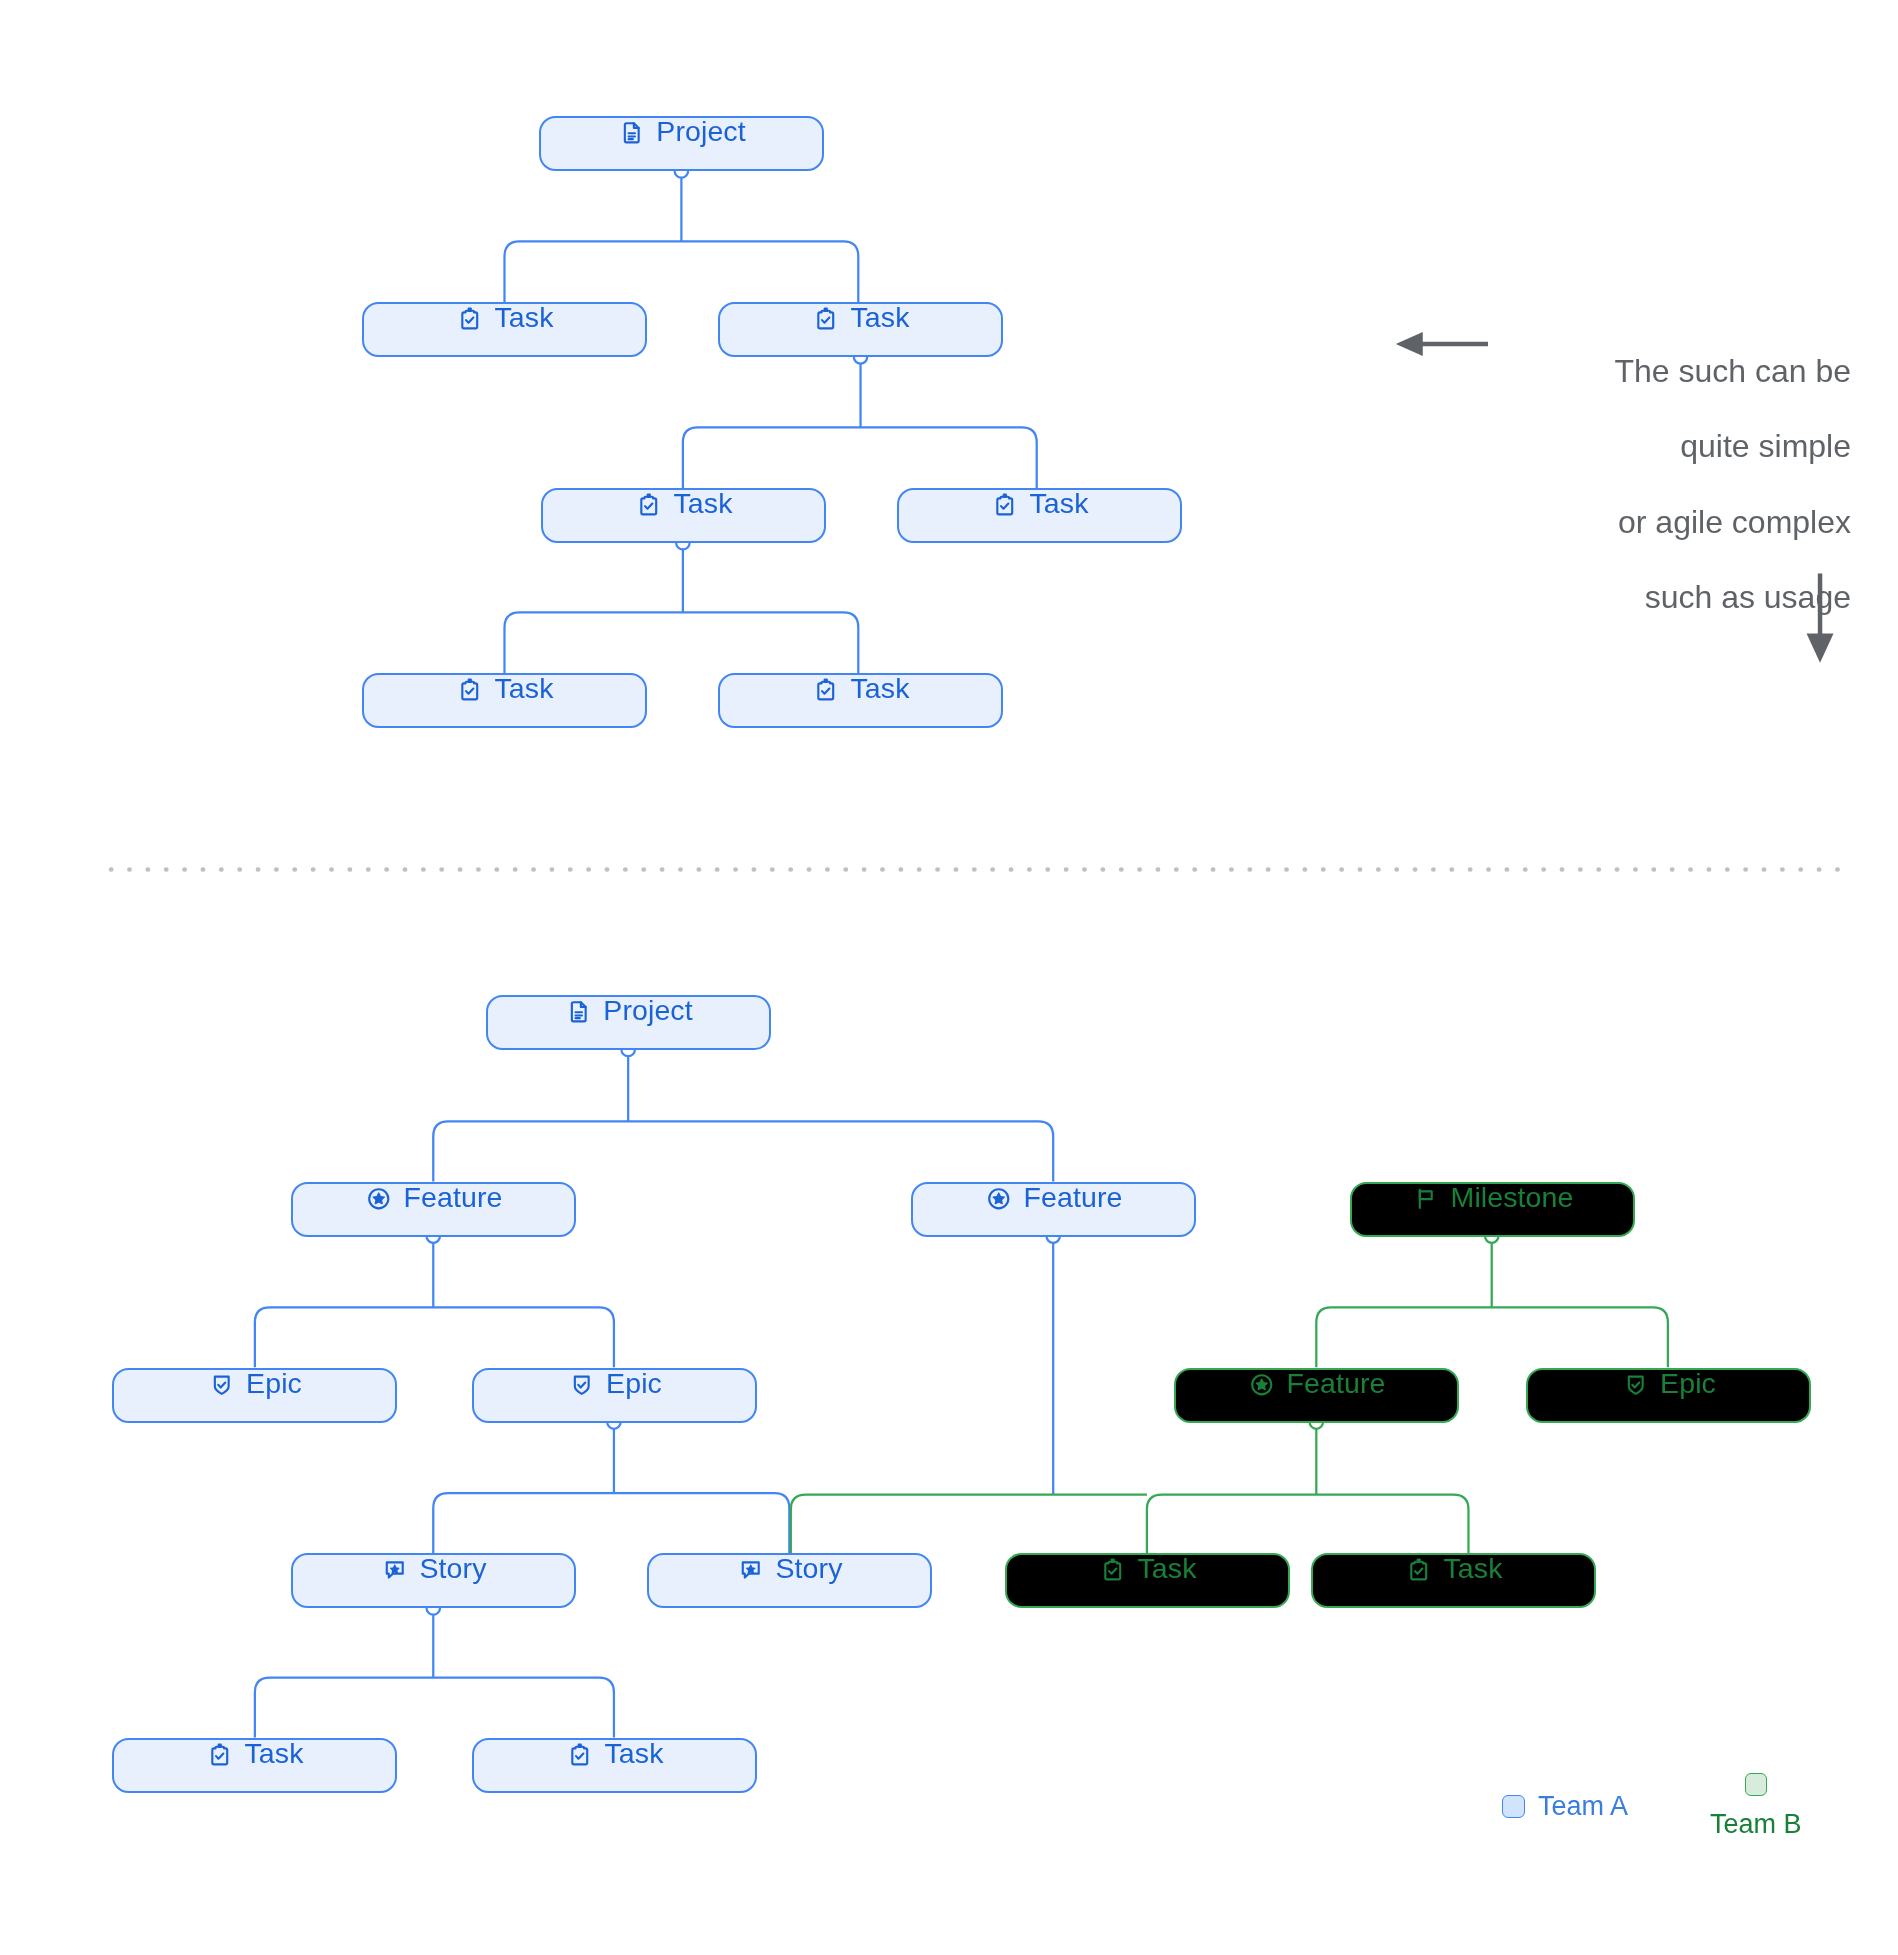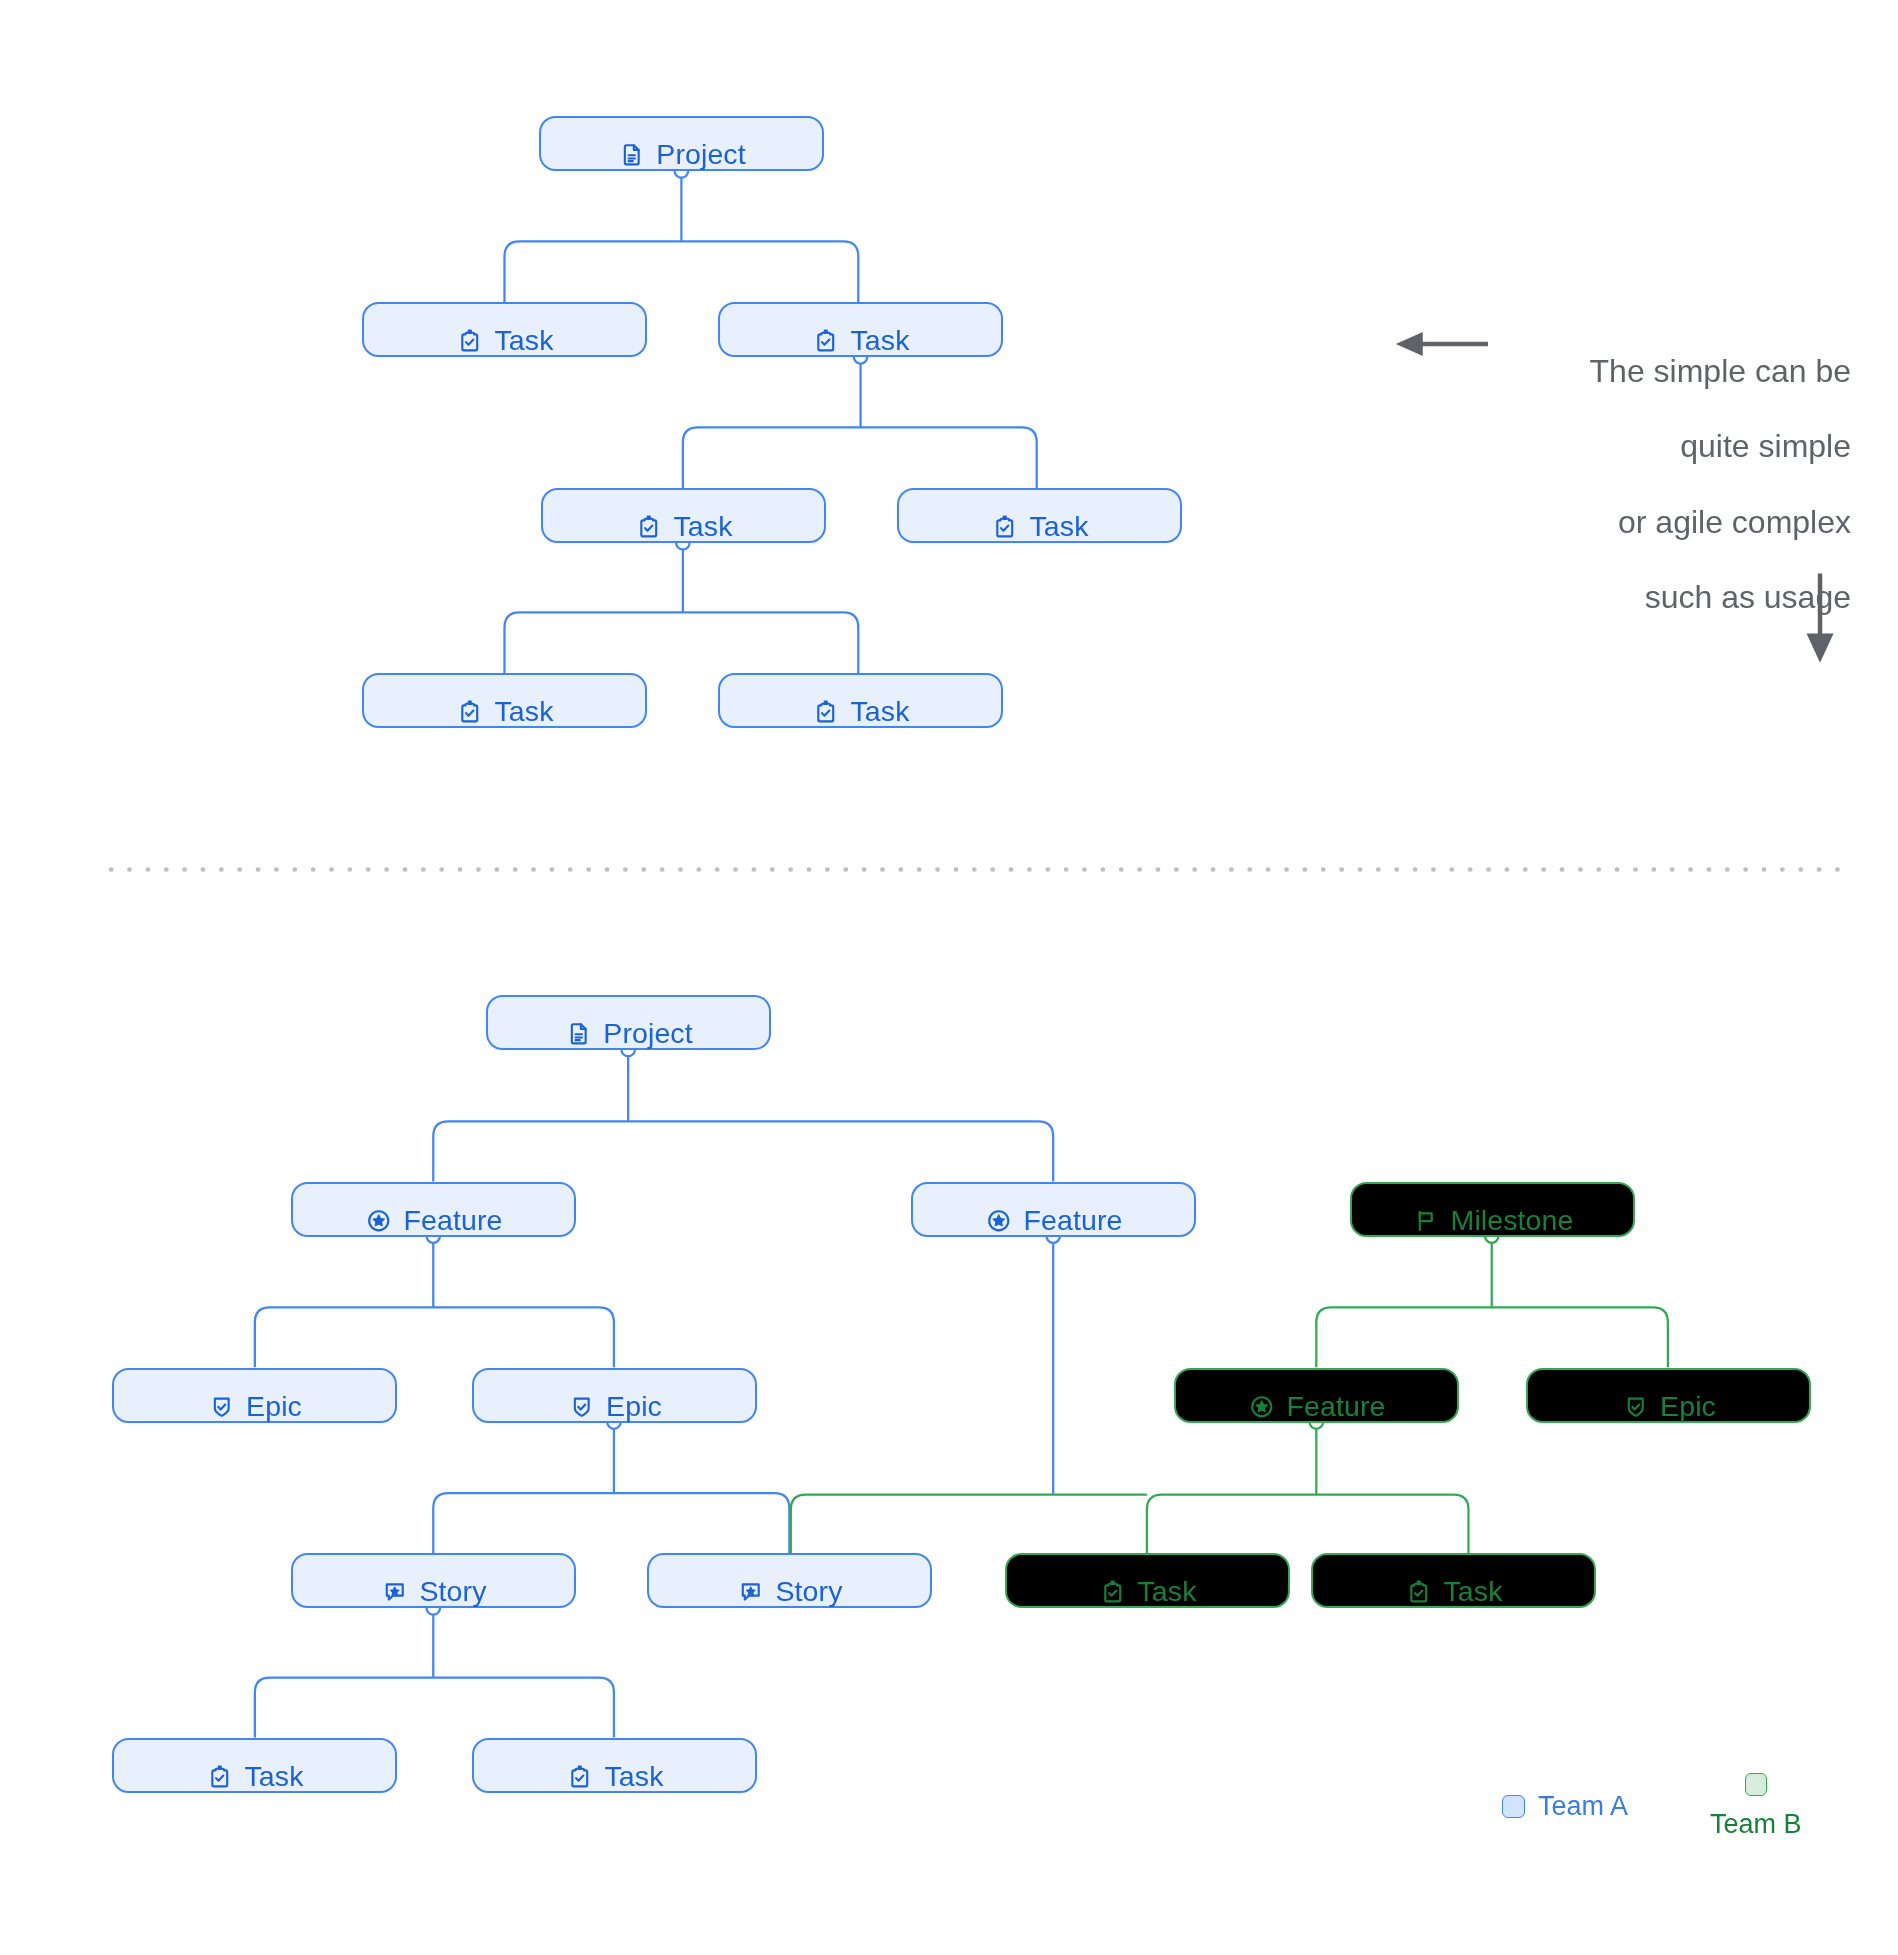--- a/index.html
+++ b/index.html
@@ -27,21 +27,21 @@
     height: 1955px;
     pointer-events: none;
   }
   .node {
     position: absolute;
     box-sizing: border-box;
     border-radius: 16.5px;
     border: 2.2px solid #4285f4;
     background: #e8f0fe;
     display: flex;
-    align-items: flex-end;
+    align-items: flex-start;
     justify-content: center;
     gap: 10.5px;
     font-size: 28.5px;
     letter-spacing: 0.1px;
     color: #1a62d6;
     white-space: nowrap;
   }
   .node.team-b {
     border-color: #34a853;
     background: #000000;
@@ -178,21 +178,21 @@
       <line x1="1985" y1="459" x2="1876" y2="459" stroke="#5f6368" stroke-width="6"></line>
       <path d="M1862 459 L1898 443 L1898 475 Z" fill="#5f6368"></path>
     </g>
     <g>
       <line x1="2428" y1="765" x2="2428" y2="855" stroke="#5f6368" stroke-width="6"></line>
       <path d="M2428 884 L2410 845 L2446 845 Z" fill="#5f6368"></path>
     </g>
   </svg>
 
   <div class="annotation" style="left:1469px; top:315px; width:382px;">
-    <span class="ann-line">The simple can be</span>
+    <span class="ann-line">The such can be</span>
     <span class="ann-line">quite simple</span>
     <span class="ann-line">or agile complex</span>
     <span class="ann-line">such as usage</span>
   </div>
 
   <div id="node-layer">
       <div class="node" style="left: 539px; top: 116px; width: 285px; height: 55px;">
         <span class="nd-icon">
           <svg width="25.5" height="25.5" viewBox="0 0 24 24">
             <path d="M14 3H7a1.5 1.5 0 0 0-1.5 1.5v15A1.5 1.5 0 0 0 7 21h10a1.5 1.5 0 0 0 1.5-1.5V7.5z" stroke="currentColor" stroke-width="2" fill="none" stroke-linecap="round" stroke-linejoin="round"></path>

